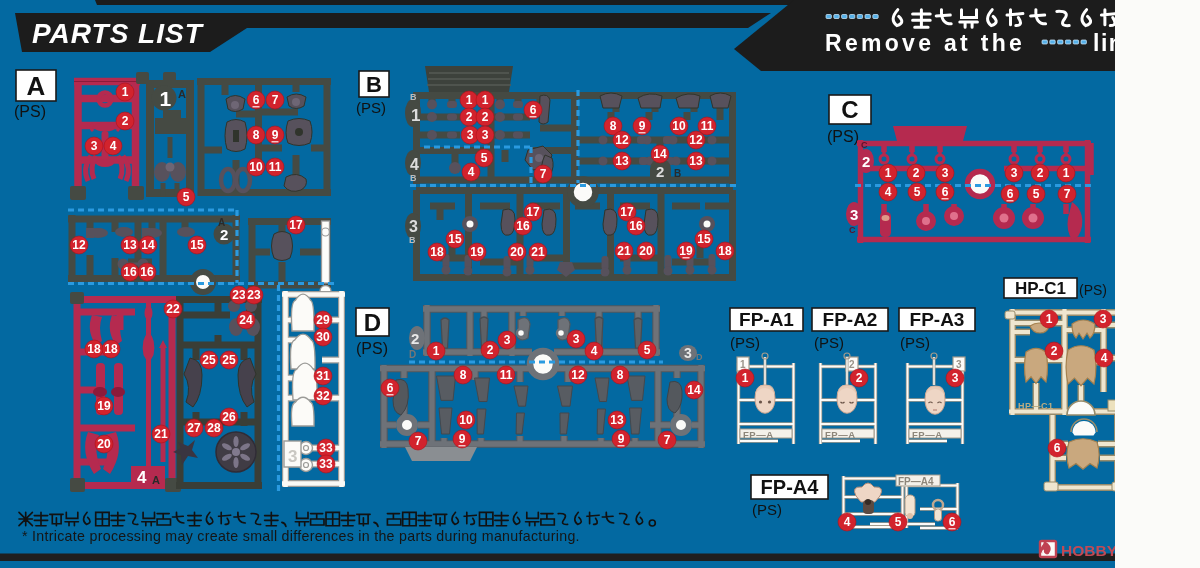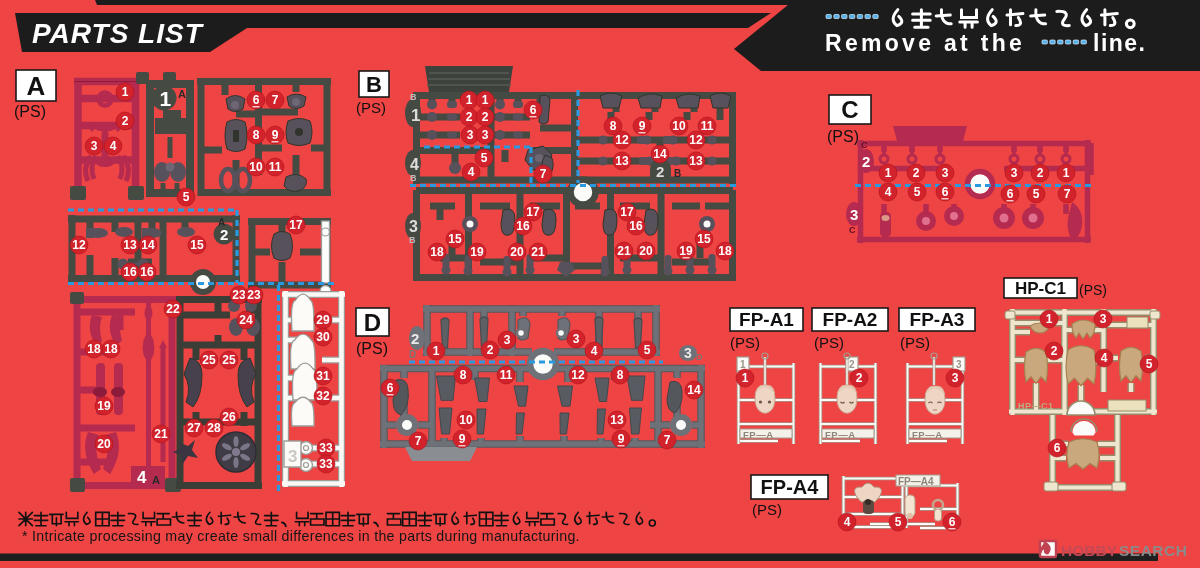--- a/index.html
+++ b/index.html
@@ -1,15 +1,15 @@
 <!DOCTYPE html>
 <html><head><meta charset="utf-8"><title>Parts List</title>
 <style>
 html,body{margin:0;padding:0;background:#fbfbf9;}
-#page{position:relative;width:1200px;height:568px;background:#ef4444;overflow:hidden;font-family:"Liberation Sans",sans-serif;}
+#page{position:relative;width:1115px;height:568px;background:#0369a1;overflow:hidden;font-family:"Liberation Sans",sans-serif;}
 </style></head>
 <body>
 
 <div id="page">
 <svg width="1200" height="568" viewBox="0 0 1200 568">
 
 <g>
         <polygon points="95,0 813,0 811,5 97,5" fill="#1c1c1c"></polygon>
       </g>
 

